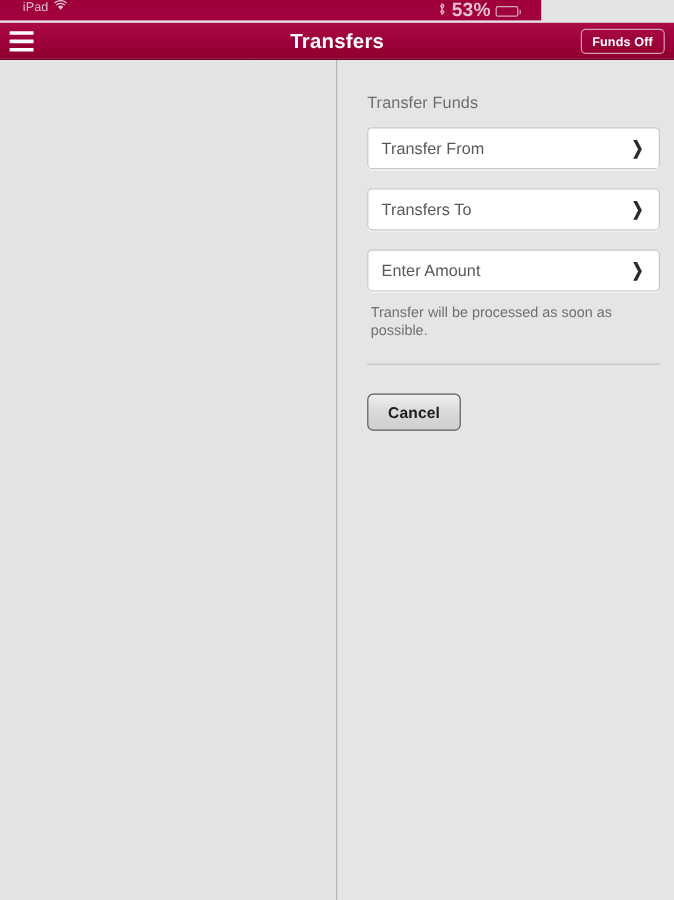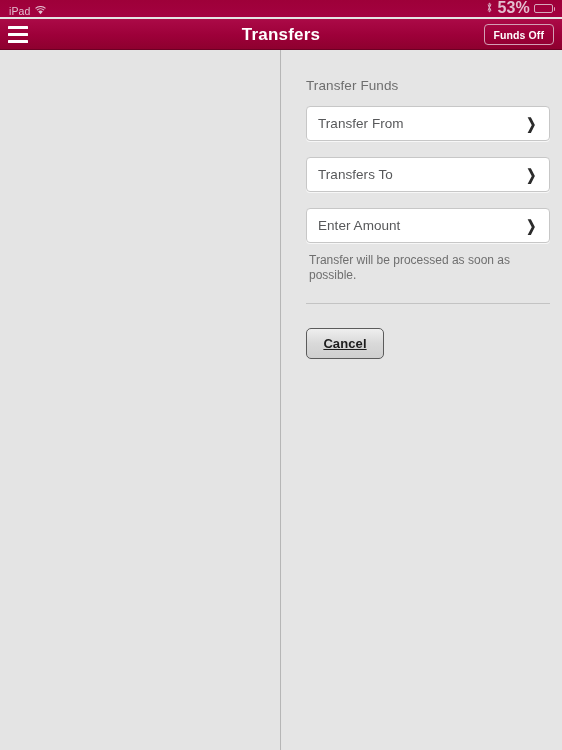--- a/index.html
+++ b/index.html
@@ -11,24 +11,24 @@
   }
   #app {
     position:relative;
     width:562px; height:750px;
     background:#e4e4e4;
   }
 
   
   .statusbar {
     position:absolute; top:0; left:0;
-    width:562px; height:17px;
+    width:451px; height:17px;
     background:linear-gradient(180deg,#9e0039 0%,#a30140 100%);
-    display:flex; align-items:flex-end;
-    padding:0 9px;
+    display:flex; align-items:flex-start;
+    padding:0 19px;
     color:#e8c3d2;
     font-size:10.5px;
     z-index:5;
   }
   .sb-left { display:flex; align-items:center; gap:5px; }
   .sb-right { margin-left:auto; display:flex; align-items:center; gap:4px; }
   .sb-ipad { font-size:10.5px; color:#e3bfcf; letter-spacing:.1px; }
   .wifi-icon { display:block; }
   .bt-icon { display:block; }
   .sb-batt-pct { font-size:16px; color:#e3bfcf; font-weight:bold; letter-spacing:.2px;}
@@ -152,21 +152,20 @@
 
   .btn {
     position:absolute;
     height:31px;
     border-radius:5px;
     display:flex; align-items:center; justify-content:center;
     font-size:13px;
     font-weight:bold;
     letter-spacing:.1px;
     cursor:pointer;
-    text-decoration:underline;
   }
   #btn-cancel {
     left:24px; top:280px;
     width:78px;
     background:linear-gradient(180deg,#efefef 0%,#d9d9d9 50%,#cfcfcf 100%);
     border:1px solid #5b5b5b;
     color:#1d1d1d;
   }
   #btn-continue {
     left:110px; top:280px;

